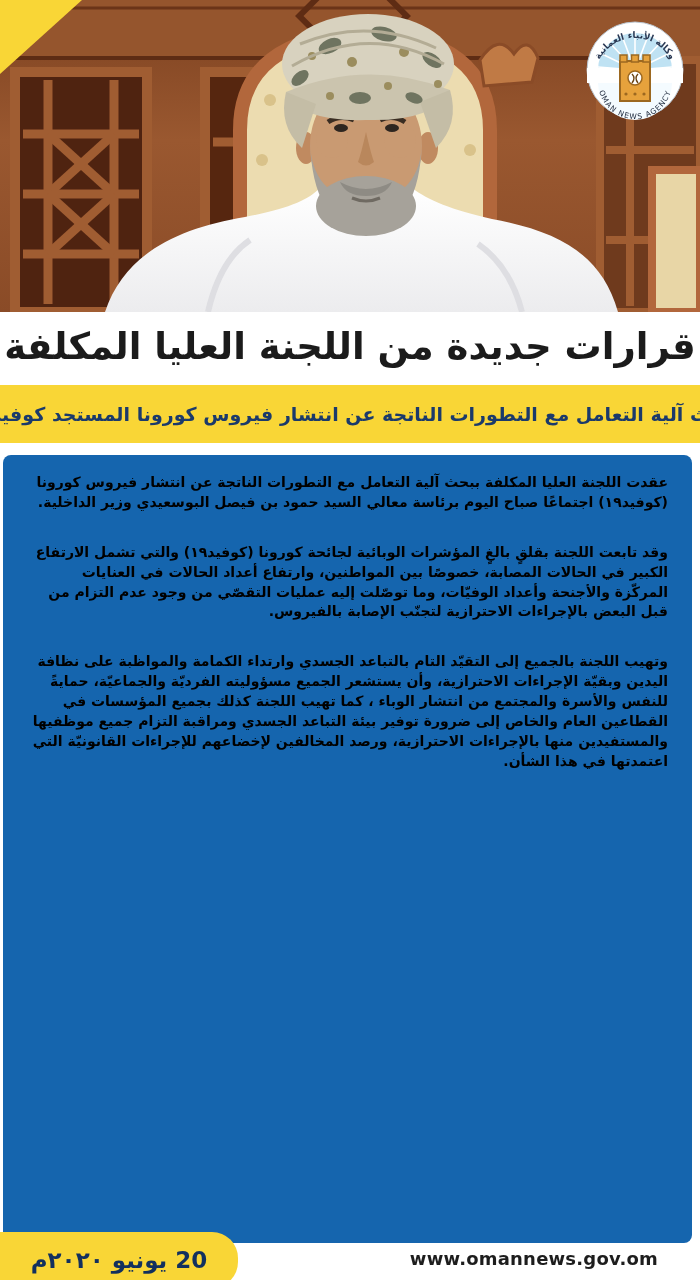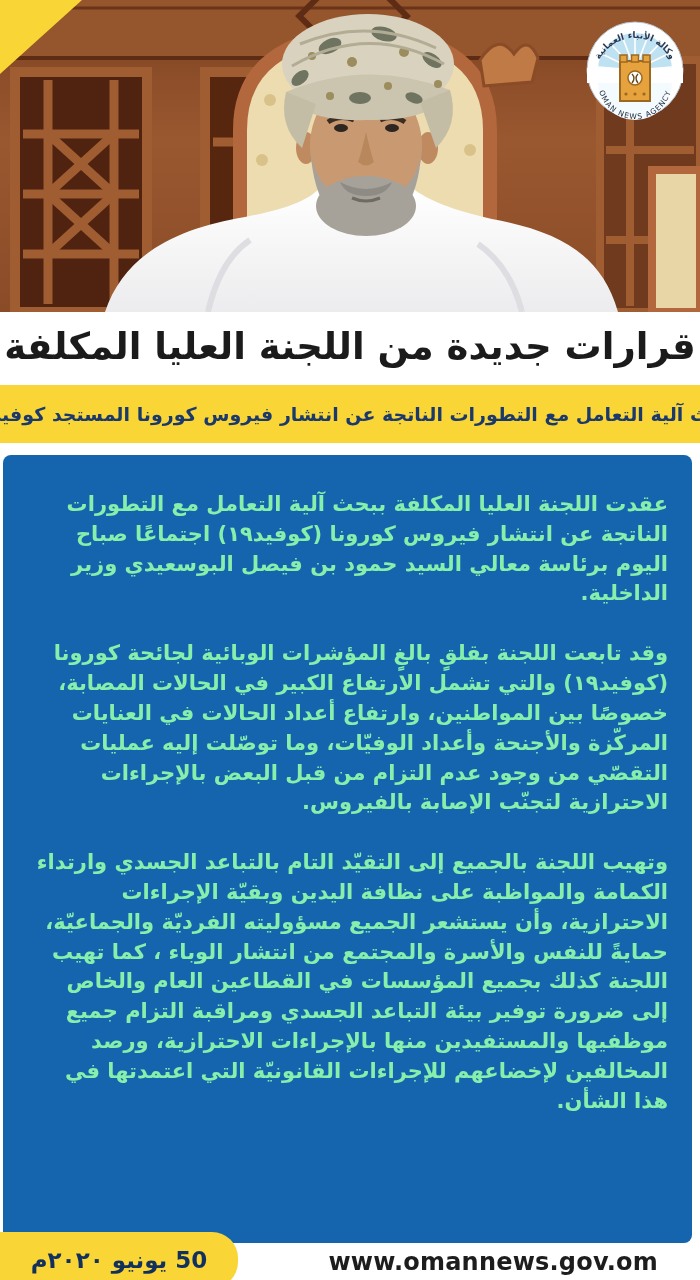--- a/index.html
+++ b/index.html
@@ -29,27 +29,27 @@
     white-space:nowrap;line-height:1;
   }
   
   .body-card{
     position:absolute;top:455px;left:3px;width:689px;height:788px;
     background:#1565ae;border-radius:8px;
     box-sizing:border-box;padding:18px 24px 10px 24px;
     direction:rtl;overflow:hidden;
   }
   .body-card p{
-    margin:17px 0 30px 0;color:#86efac;font-weight:bold;
-    font-size:21px;line-height:1.42;text-align:right;
+    margin:0 0 30px 0;color:#000000;font-weight:bold;
+    font-size:14px;line-height:1.42;text-align:right;
   }
   
   .footer-url{
     position:absolute;top:1248px;right:42px;
-    font-size:24px;font-weight:600;color:#1d1d1d;letter-spacing:0.2px;
+    font-size:18px;font-weight:600;color:#1d1d1d;letter-spacing:0.2px;
     direction:ltr;
   }
   .date-pill{
     position:absolute;top:1232px;left:0;width:238px;height:56px;
     background:#f9d636;border-radius:0 26px 26px 0;
     display:flex;align-items:center;justify-content:center;z-index:5;
   }
   .date-pill span{
     direction:rtl;font-size:23px;font-weight:bold;color:#12305e;line-height:1;
   }
@@ -238,17 +238,17 @@
     <div class="subtitle">ببحث آلية التعامل مع التطورات الناتجة عن انتشار فيروس كورونا المستجد كوفيد ١٩</div>
   </div>
 
   <div class="body-card">
     <p>عقدت اللجنة العليا المكلفة ببحث آلية التعامل مع التطورات الناتجة عن انتشار فيروس كورونا (كوفيد١٩) اجتماعًا صباح اليوم برئاسة معالي السيد حمود بن فيصل البوسعيدي وزير الداخلية.</p>
     <p>وقد تابعت اللجنة بقلقٍ بالغٍ المؤشرات الوبائية لجائحة كورونا (كوفيد١٩) والتي تشمل الارتفاع الكبير في الحالات المصابة، خصوصًا بين المواطنين، وارتفاع أعداد الحالات في العنايات المركّزة والأجنحة وأعداد الوفيّات، وما توصّلت إليه عمليات التقصّي من وجود عدم التزام من قبل البعض بالإجراءات الاحترازية لتجنّب الإصابة بالفيروس.</p>
     <p>وتهيب اللجنة بالجميع إلى التقيّد التام بالتباعد الجسدي وارتداء الكمامة والمواظبة على نظافة اليدين وبقيّة الإجراءات الاحترازية، وأن يستشعر الجميع مسؤوليته الفرديّة والجماعيّة، حمايةً للنفس والأسرة والمجتمع من انتشار الوباء ، كما تهيب اللجنة كذلك بجميع المؤسسات في القطاعين العام والخاص إلى ضرورة توفير بيئة التباعد الجسدي ومراقبة التزام جميع موظفيها والمستفيدين منها بالإجراءات الاحترازية، ورصد المخالفين لإخضاعهم للإجراءات القانونيّة التي اعتمدتها في هذا الشأن.</p>
   </div>
 
   <div class="date-pill">
-    <span>50 يونيو ٢٠٢٠م</span>
+    <span>20 يونيو ٢٠٢٠م</span>
   </div>
   <div class="footer-url">www.omannews.gov.om</div>
 
 </div>
 
 </body></html>

